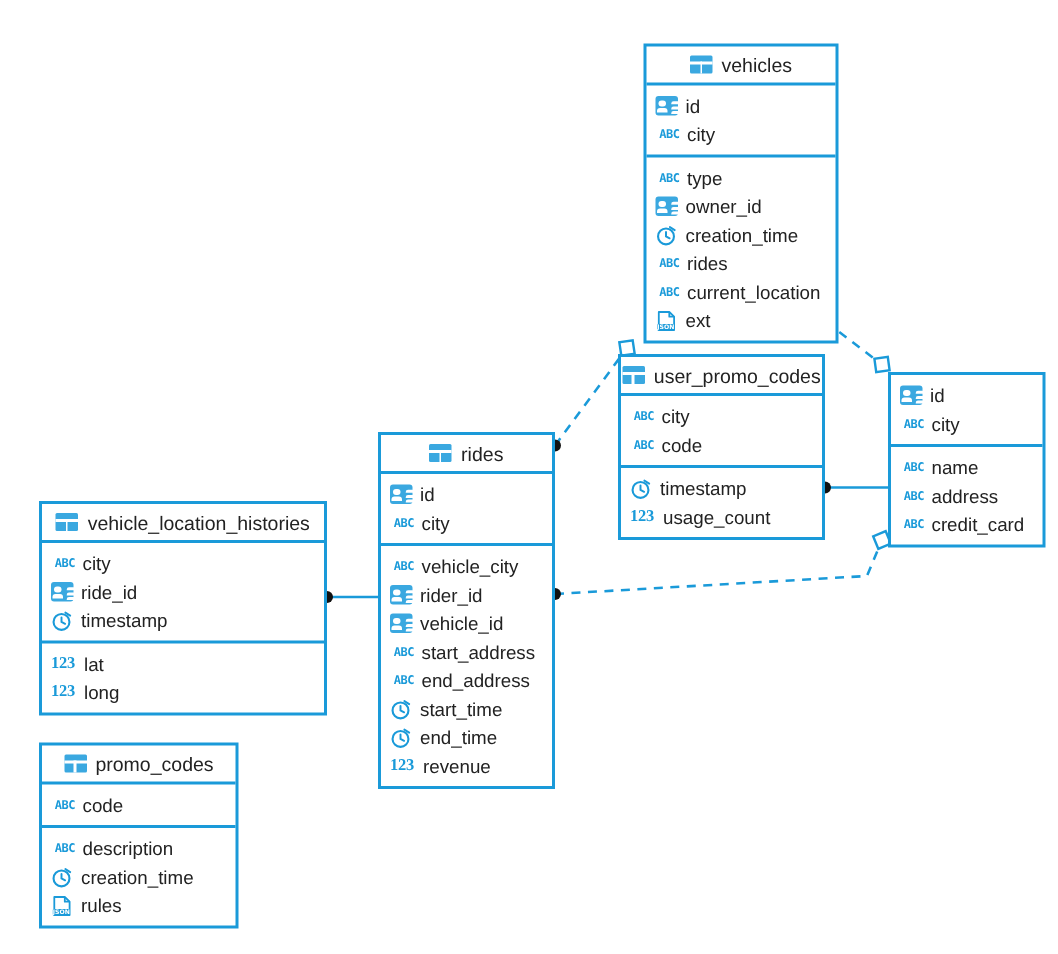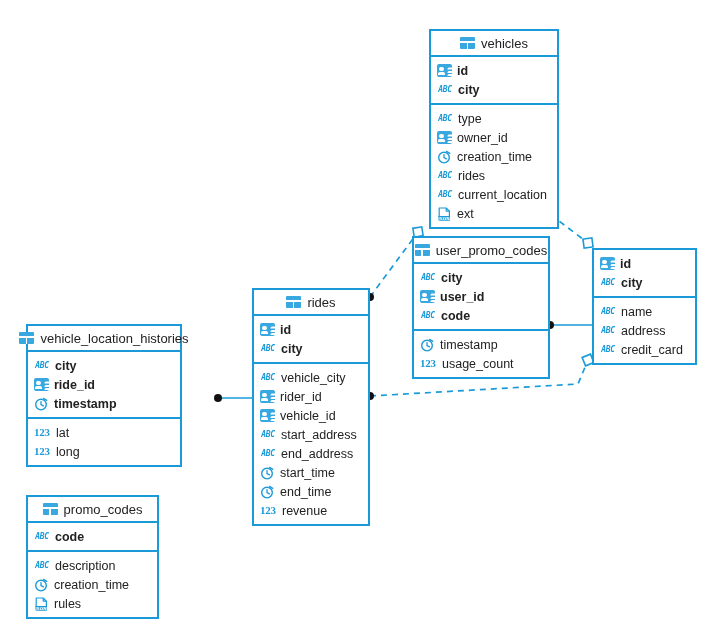--- a/index.html
+++ b/index.html
@@ -34,40 +34,40 @@
     box-sizing:border-box;
     padding:4px 0 4px 0;
   }
   .sec.pk{border-bottom:2px solid #1a9ad9;}
   .col-row{
     display:flex;align-items:center;gap:5px;
     height:19px;padding:0 6px;
     white-space:nowrap;
   }
   .col-name{font-size:12.5px;color:#222222;}
-  .col-row.key .col-name{font-weight:bold;}
+  .col-row.key .col-name{font-weight:normal;}
 
   
   .ic{flex:0 0 auto;display:inline-block;position:relative;}
 
   
   .ic-table{width:15px;height:12px;background:#3aa8e0;border-radius:1px;}
   .ic-table::before{
     content:"";position:absolute;left:0;top:4px;width:15px;height:1.5px;background:#fff;
   }
   .ic-table::after{
     content:"";position:absolute;left:6.5px;top:4px;width:1.5px;height:8px;background:#fff;
   }
 
   
   .ic-abc{
     width:16px;height:13px;
     font-family:"DejaVu Sans Mono", monospace;
     font-size:8px;font-weight:bold;line-height:13px;
-    color:#1a9ad9;letter-spacing:-0.3px;text-align:center;font-style:italic;
+    color:#1a9ad9;letter-spacing:-0.3px;text-align:right;
   }
 
   
   .ic-id{width:15px;height:13px;background:#3aa8e0;border-radius:2px;}
   .ic-id::before{
     content:"";position:absolute;left:2px;top:2.5px;
     width:4.5px;height:4.5px;border-radius:50%;background:#ffffff;
   }
   .ic-id::after{
     content:"";position:absolute;left:1px;top:8px;
@@ -181,24 +181,20 @@
       <div class="tbl-header">
         <span class="ic ic-table"></span>
         <span class="tbl-title">user_promo_codes</span>
       </div>
       <div class="sec pk">
         <div class="col-row key">
           <span class="ic ic-abc">ABC</span>
           <span class="col-name">city</span>
         </div>
         <div class="col-row key">
-          <span class="ic ic-id"></span>
-          <span class="col-name">user_id</span>
-        </div>
-        <div class="col-row key">
           <span class="ic ic-abc">ABC</span>
           <span class="col-name">code</span>
         </div>
       </div>
       <div class="sec fields">
         <div class="col-row">
           <span class="ic ic-clock">
             <svg width="15" height="14" viewBox="0 0 15 14">
               <circle cx="7" cy="7.6" r="5.3" fill="none" stroke="#1a9ad9" stroke-width="1.4"></circle>
               <path d="M7 4.6 L7 7.6 L9.4 8.9" fill="none" stroke="#1a9ad9" stroke-width="1.3" stroke-linecap="round"></path>
@@ -294,21 +290,21 @@
             </svg>
           </span>
           <span class="col-name">end_time</span>
         </div>
         <div class="col-row">
           <span class="ic ic-num">123</span>
           <span class="col-name">revenue</span>
         </div>
       </div>
     </div>
-    <div class="table-box" style="left: 26px; top: 324px; width: 156px;">
+    <div class="table-box" style="left: 26px; top: 334px; width: 192px;">
       <div class="tbl-header">
         <span class="ic ic-table"></span>
         <span class="tbl-title">vehicle_location_histories</span>
       </div>
       <div class="sec pk">
         <div class="col-row key">
           <span class="ic ic-abc">ABC</span>
           <span class="col-name">city</span>
         </div>
         <div class="col-row key">

